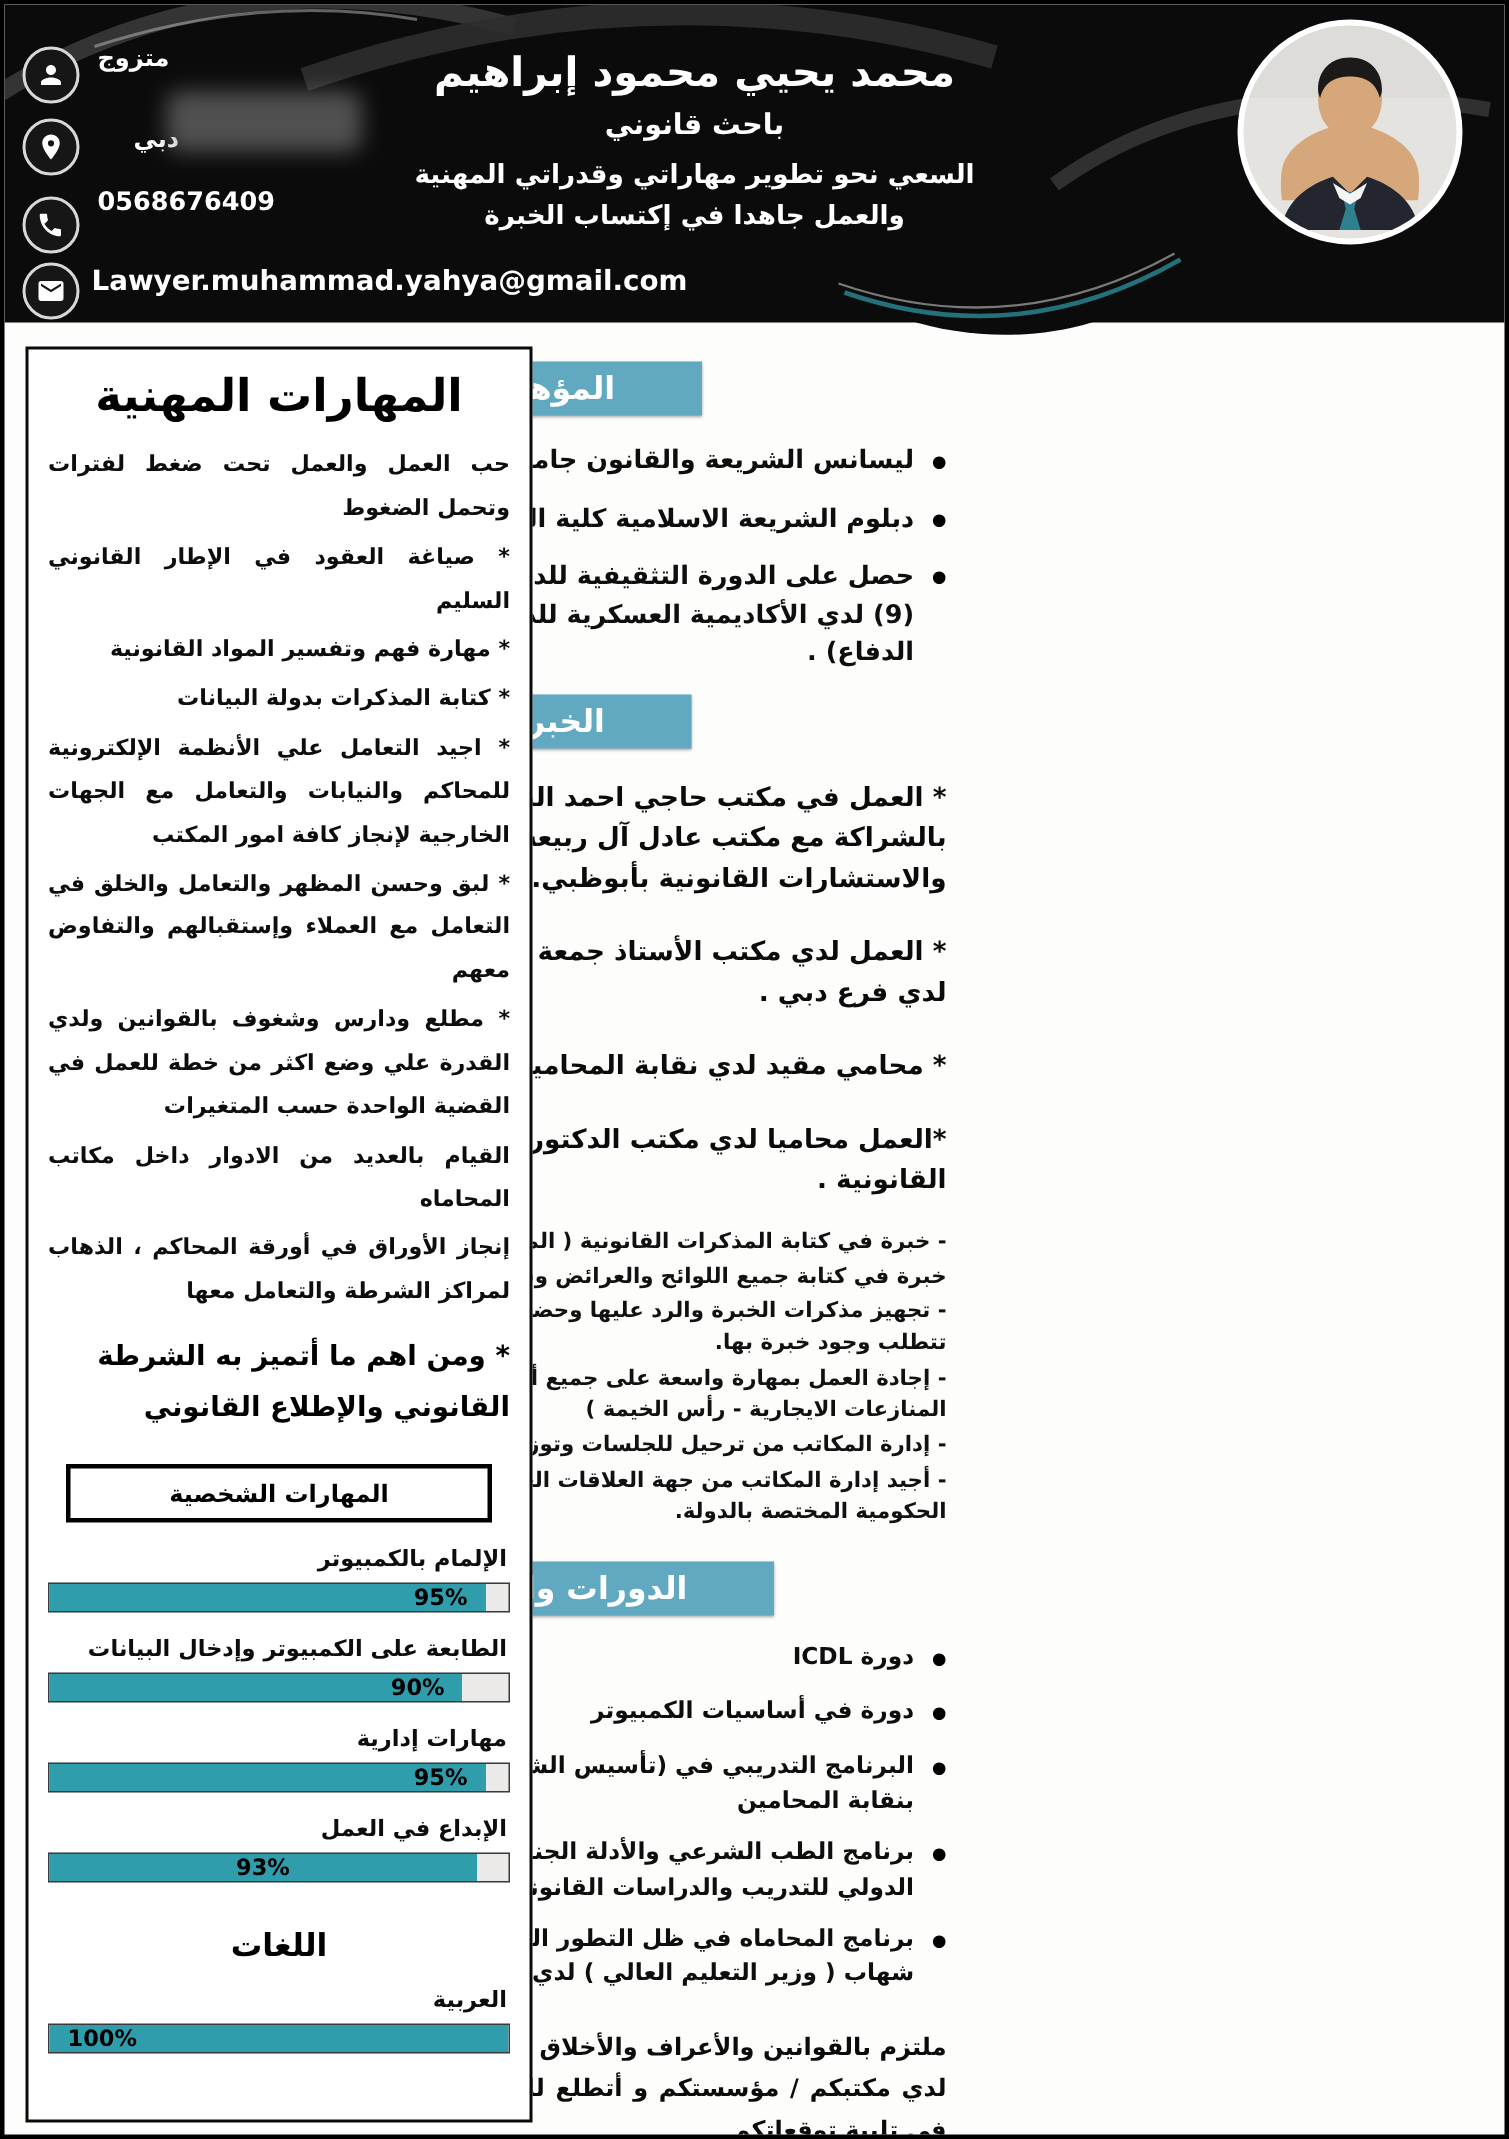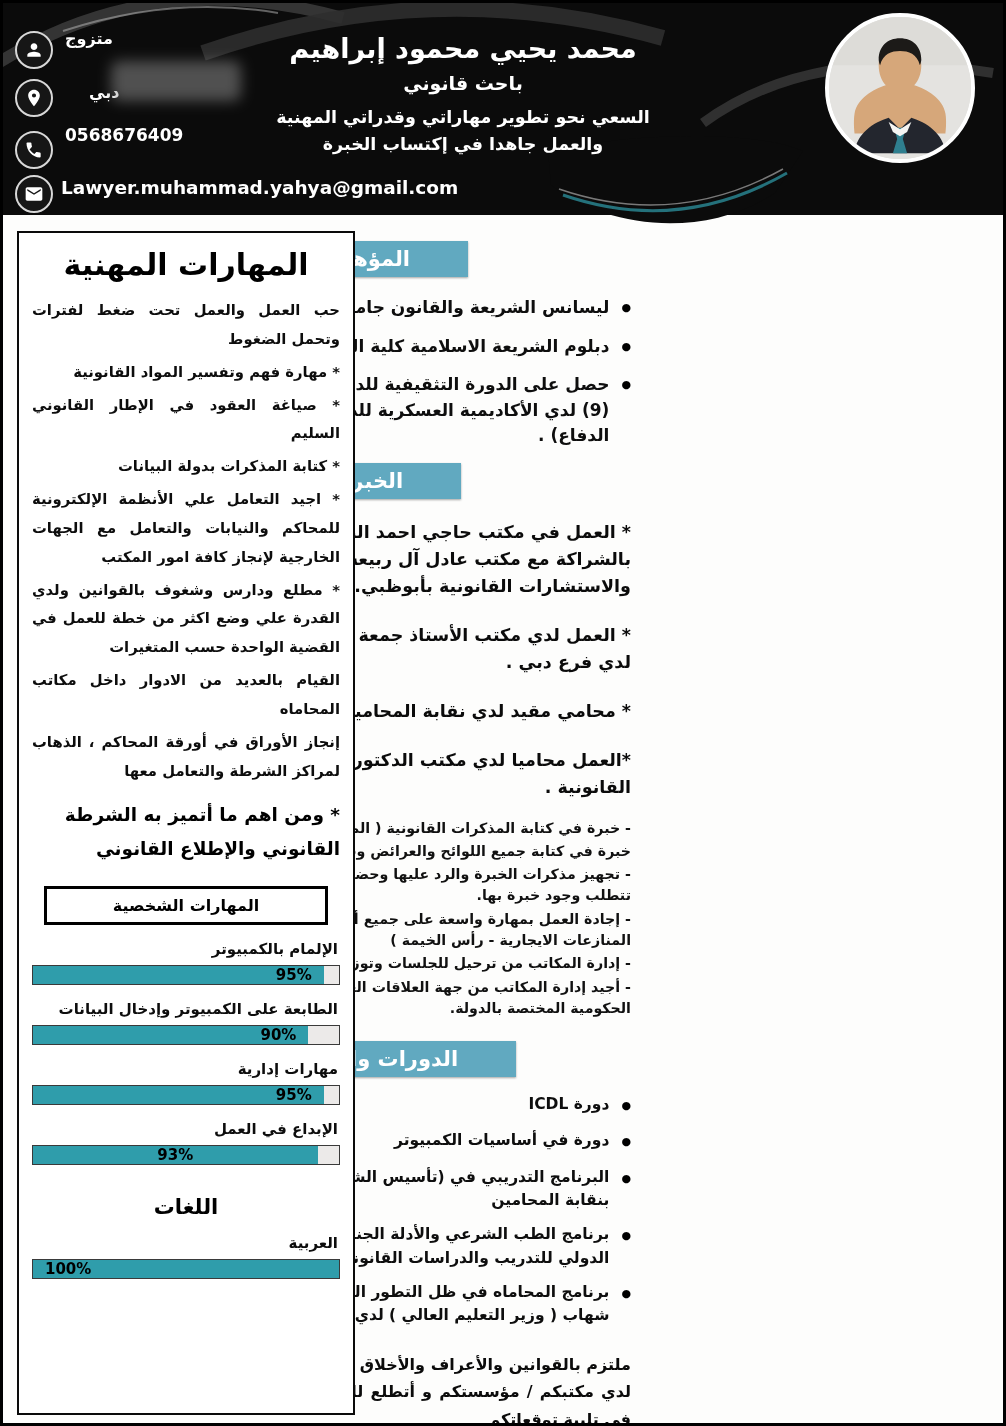--- a/index.html
+++ b/index.html
@@ -196,24 +196,25 @@
     </div>
 
     <p class="closing">ملتزم بالقوانين والأعراف والأخلاق بما يضمن التعامل بإحترام أتشرف بإنضمام لدي مكتبكم / مؤسستكم و أتطلع للحصول علي فرصة للمساهمة بهذه الخبرة في تلبية توقعاتكم</p>
   </div>
 
   <div class="right-panel">
     <div class="rp-title">المهارات المهنية</div>
 
     <div>
       <div class="rp-item">حب العمل والعمل تحت ضغط لفترات وتحمل الضغوط</div>
+      <div class="rp-item">* صياغة العقود في الإطار القانوني السليم</div>
       <div class="rp-item">* مهارة فهم وتفسير المواد القانونية</div>
-      <div class="rp-item">* صياغة العقود في الإطار القانوني السليم</div>
       <div class="rp-item">* كتابة المذكرات بدولة البيانات</div>
       <div class="rp-item">* اجيد التعامل علي الأنظمة الإلكترونية للمحاكم والنيابات والتعامل مع الجهات الخارجية لإنجاز كافة امور المكتب</div>
+      <div class="rp-item">* لبق وحسن المظهر والتعامل والخلق في التعامل مع العملاء وإستقبالهم والتفاوض معهم</div>
       <div class="rp-item">* مطلع ودارس وشغوف بالقوانين ولدي القدرة علي وضع اكثر من خطة للعمل في القضية الواحدة حسب المتغيرات</div>
       <div class="rp-item">القيام بالعديد من الادوار داخل مكاتب المحاماه</div>
       <div class="rp-item">إنجاز الأوراق في أورقة المحاكم ، الذهاب لمراكز الشرطة والتعامل معها</div>
     </div>
 
     <div class="rp-highlight">* ومن اهم ما أتميز به الشرطة القانوني والإطلاع القانوني</div>
 
     <div class="ps-box">المهارات الشخصية</div>
 
     <div>

